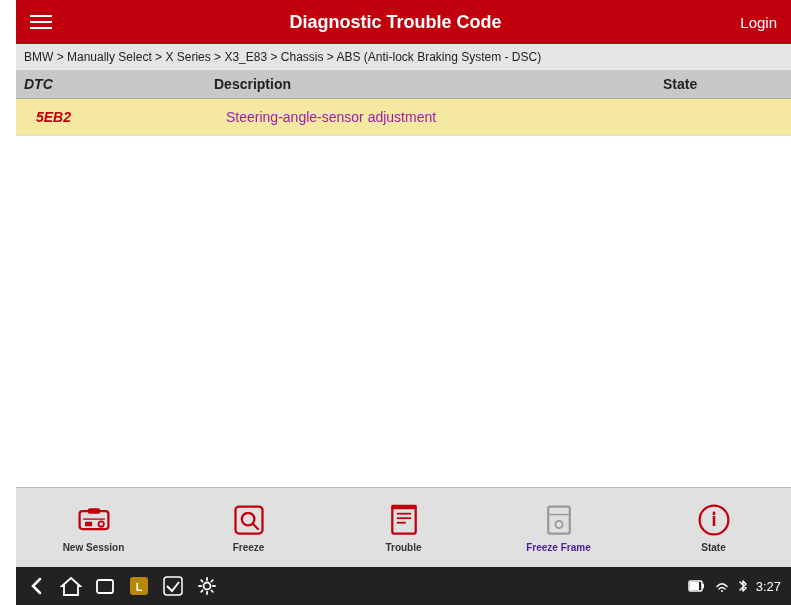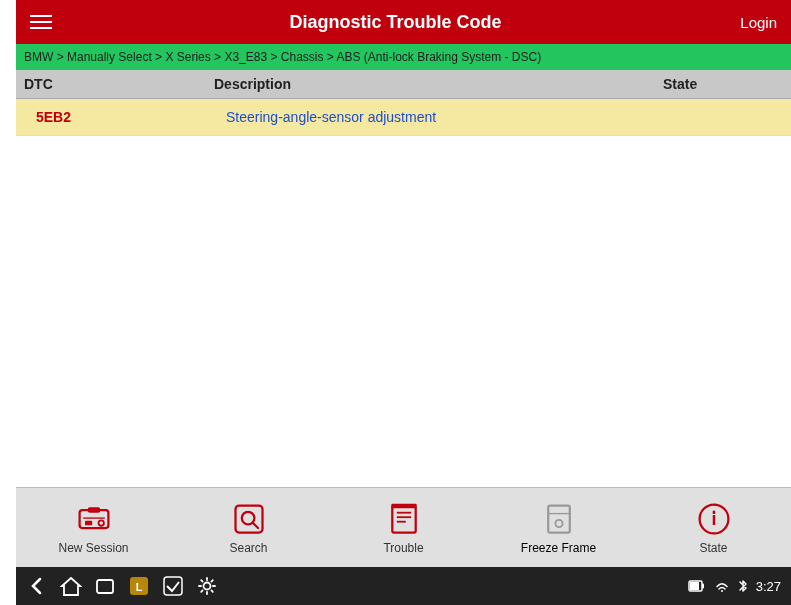--- a/index.html
+++ b/index.html
@@ -43,52 +43,52 @@
     .login-btn {
       color: #fff;
       font-size: 15px;
       background: none;
       border: none;
       cursor: pointer;
     }
 
     
     .breadcrumb {
-      background: #22c55e;
+      background: #e5e5e5;
       padding: 6px 8px;
       font-size: 12px;
       color: #222;
     }
 
     
     .table-header {
       display: flex;
       background: #c8c8c8;
       padding: 6px 8px;
       font-size: 14px;
       font-weight: bold;
       color: #222;
       border-bottom: 1px solid #aaa;
     }
-    .col-dtc { width: 190px; }
+    .col-dtc { width: 190px; font-style: italic; }
     .col-desc { flex: 1; }
     .col-state { width: 120px; }
     .table-row {
       display: flex;
       padding: 10px 20px;
       background: #f5e8a0;
       border-bottom: 1px solid #ddd;
       font-size: 14px;
     }
     .table-row .col-dtc {
       color: #c0000c;
       font-weight: bold;
     }
     .table-row .col-desc {
-      color: #1d4ed8;
+      color: #a21caf;
     }
     .table-row .col-state {
       color: #555;
     }
 
     
     .content-area {
       background: #fff;
       flex: 1;
     }
@@ -104,25 +104,26 @@
     }
     .nav-item {
       display: flex;
       flex-direction: column;
       align-items: center;
       gap: 4px;
       cursor: pointer;
       width: 130px;
     }
     .nav-item .nav-label {
-      font-size: 12px;
+      font-size: 10px;
       color: #333;
+      font-weight: bold;
     }
     .nav-item.disabled .nav-label {
-      color: #000000;
+      color: #4c1d95;
     }
     .nav-icon {
       width: 36px;
       height: 36px;
     }
 
     
     .system-bar {
       background: #222;
       height: 38px;
@@ -194,21 +195,21 @@
       </svg>
       <span class="nav-label">New Session</span>
     </div>
 
     <div class="nav-item">
       <svg class="nav-icon" viewBox="0 0 40 40" fill="none" xmlns="http://www.w3.org/2000/svg">
         <rect x="5" y="5" width="30" height="30" rx="4" stroke="#c0000c" stroke-width="2.5" fill="none"></rect>
         <circle cx="19" cy="19" r="7" stroke="#c0000c" stroke-width="2.5" fill="none"></circle>
         <line x1="24" y1="24" x2="30" y2="30" stroke="#c0000c" stroke-width="2.5" stroke-linecap="round"></line>
       </svg>
-      <span class="nav-label">Search</span>
+      <span class="nav-label">Freeze</span>
     </div>
 
     <div class="nav-item">
       <svg class="nav-icon" viewBox="0 0 40 40" fill="none" xmlns="http://www.w3.org/2000/svg">
         <rect x="7" y="5" width="26" height="30" rx="2" stroke="#c0000c" stroke-width="2.5" fill="none"></rect>
         <line x1="12" y1="13" x2="28" y2="13" stroke="#c0000c" stroke-width="2"></line>
         <line x1="12" y1="18" x2="28" y2="18" stroke="#c0000c" stroke-width="2"></line>
         <line x1="12" y1="23" x2="22" y2="23" stroke="#c0000c" stroke-width="2"></line>
         <rect x="6" y="3" width="28" height="5" rx="1" fill="#c0000c"></rect>
       </svg>

